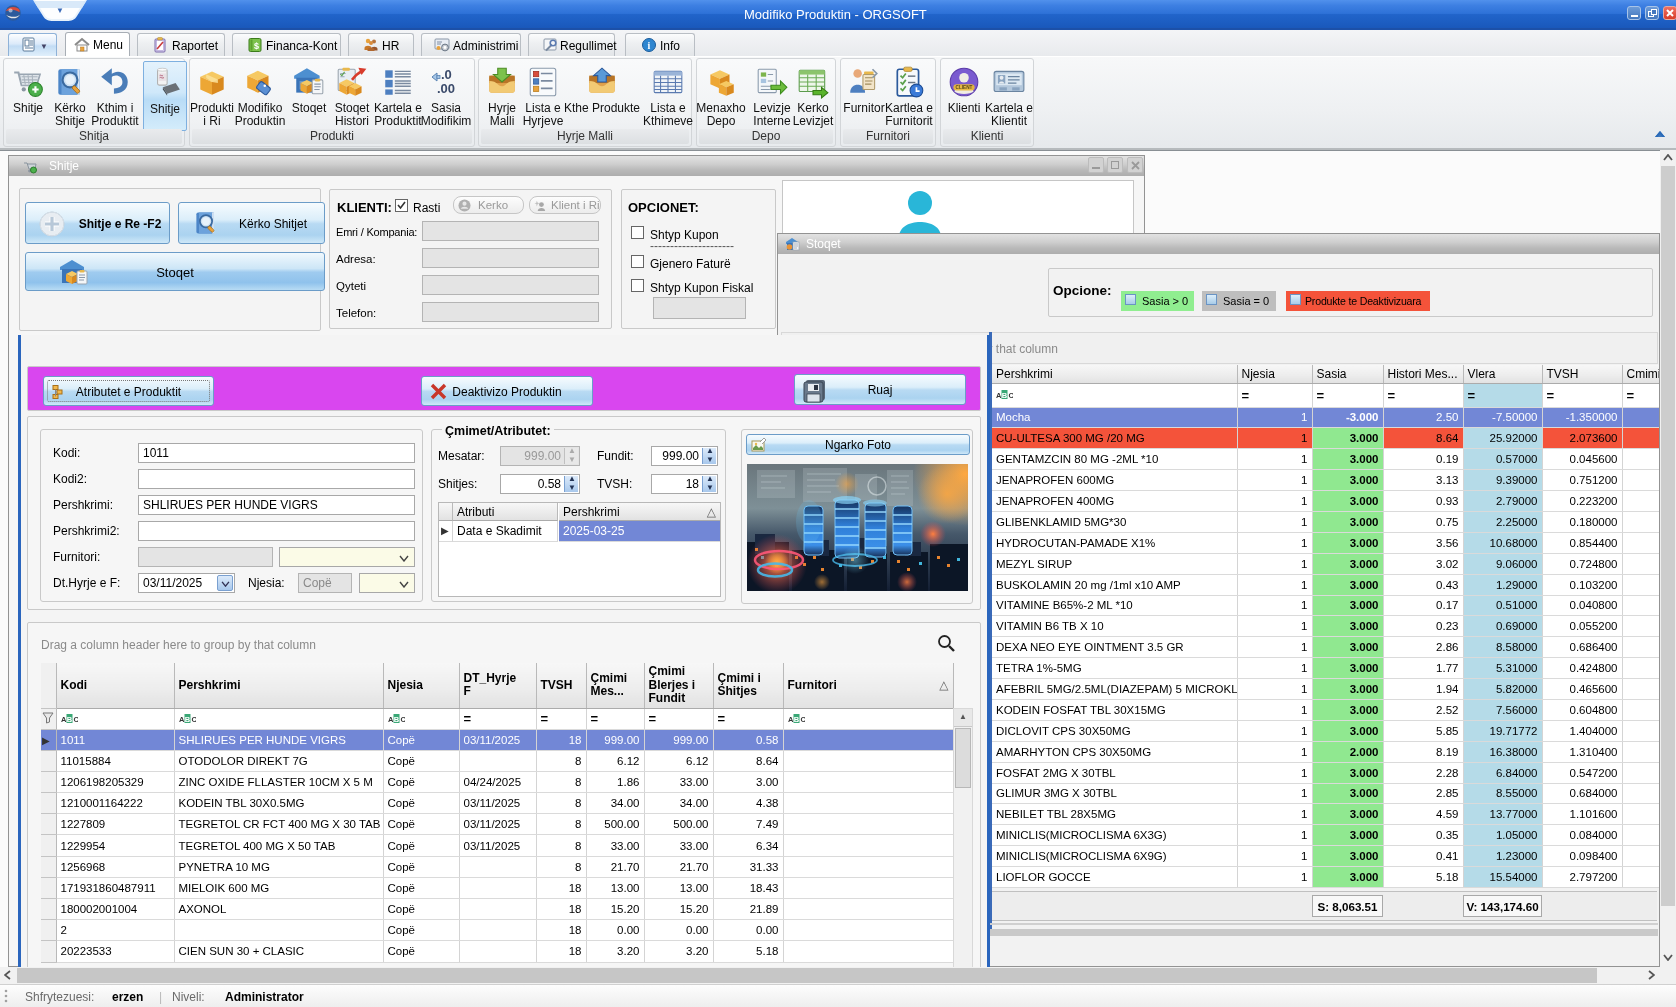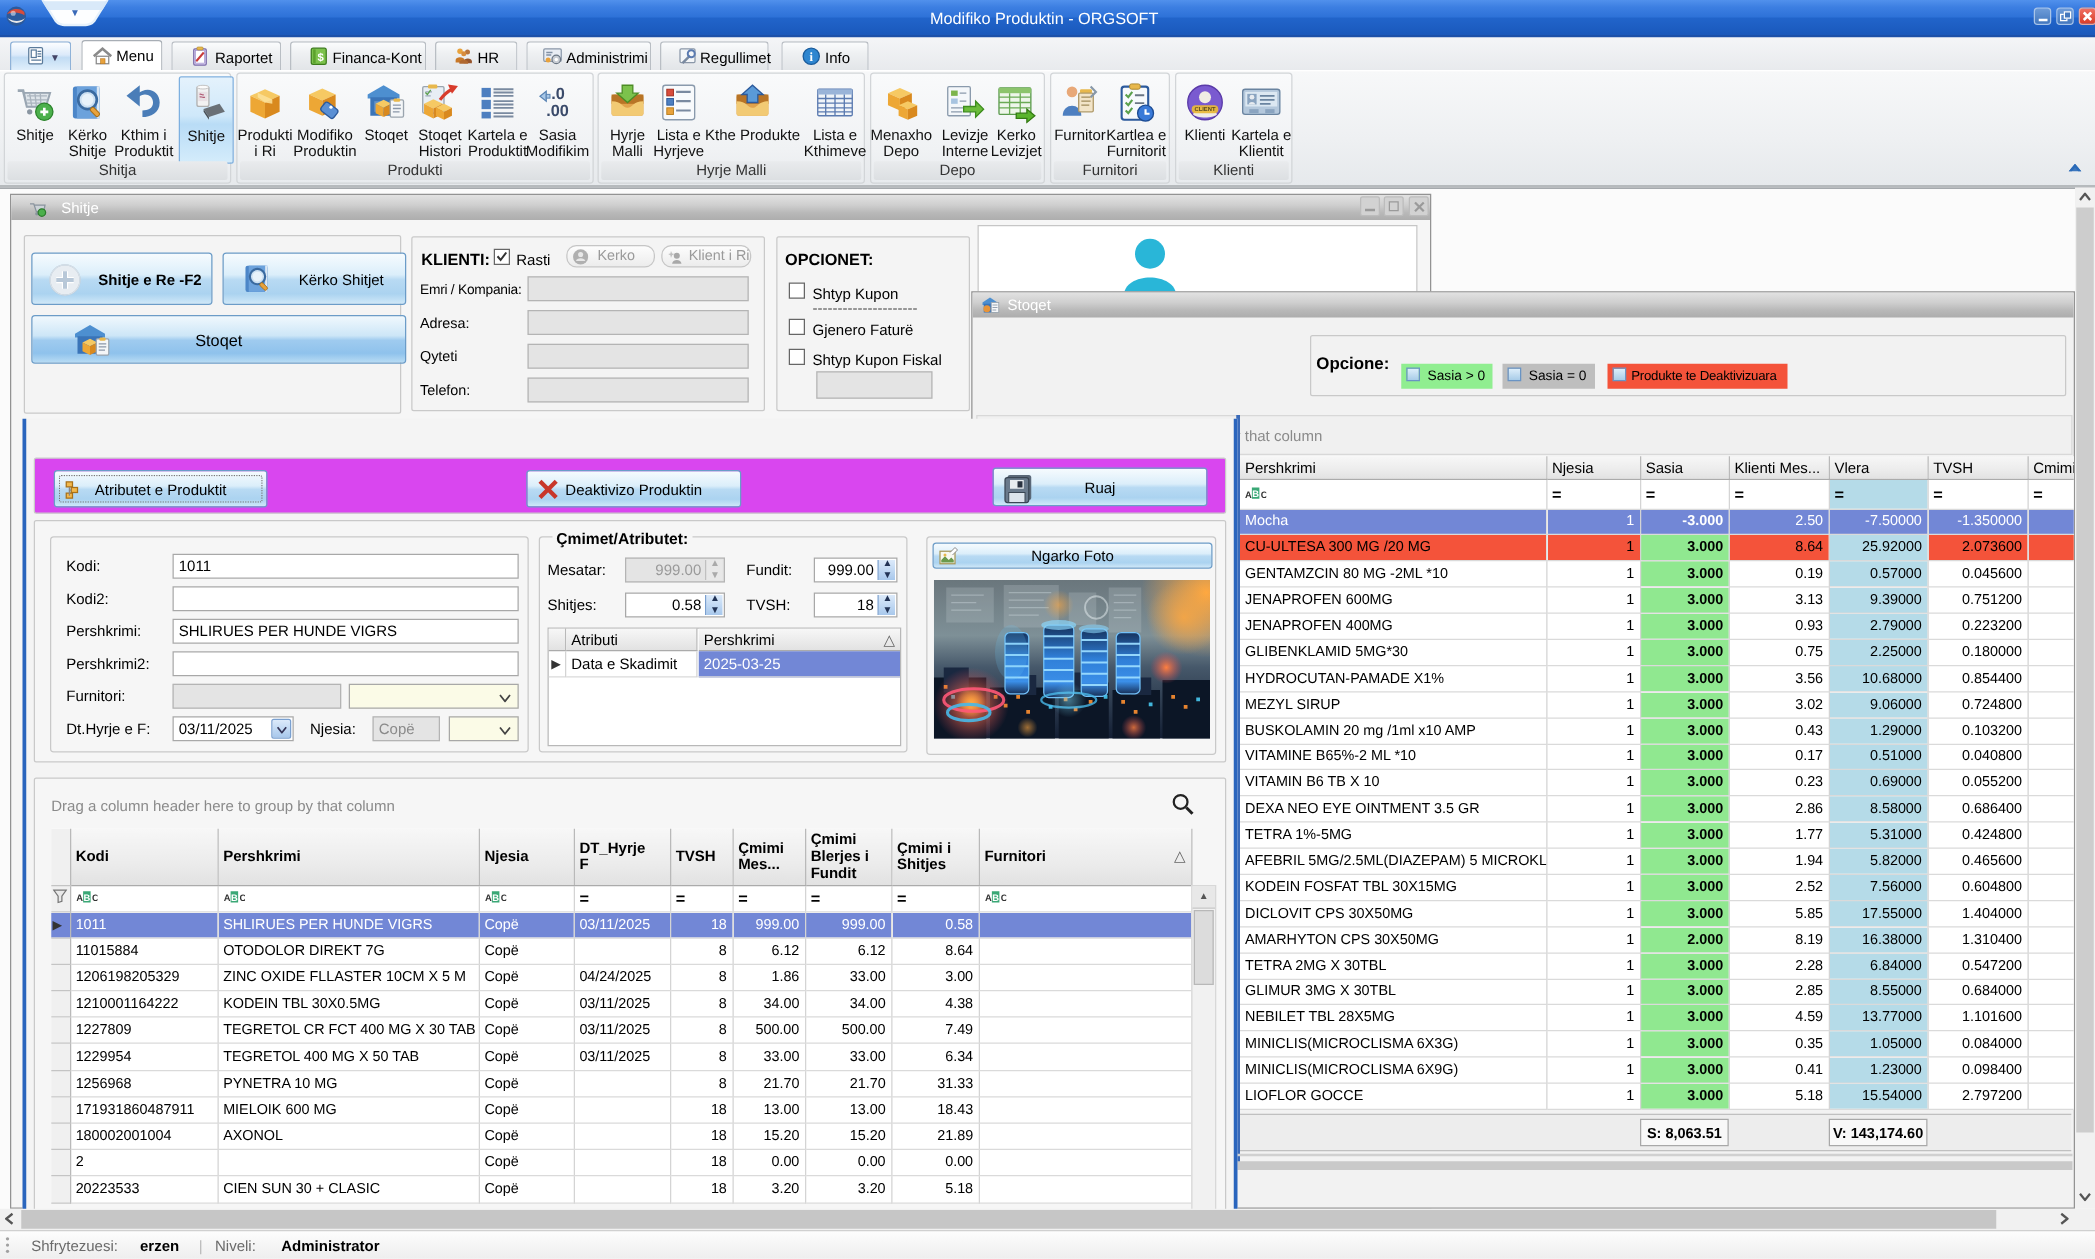--- a/index.html
+++ b/index.html
@@ -595,21 +595,21 @@
             <col style="width:80px">
             <col style="width:79px">
             <col style="width:80px">
             <col style="width:60px">
           </colgroup>
           <tbody>
             <tr style="height:18px;">
               <td class="hd">Pershkrimi</td>
               <td class="hd">Njesia</td>
               <td class="hd">Sasia</td>
-              <td class="hd">Klienti Mes...</td>
+              <td class="hd">Histori Mes...</td>
               <td class="hd">Vlera</td>
               <td class="hd">TVSH</td>
               <td class="hd">Cmimi S</td>
             </tr>
             <tr style="height:24px;">
               <td><svg width="17" height="12" viewBox="0 0 17 12">
                   <text x="0" y="10" font-size="7.5" font-weight="bold" fill="#333">A</text>
                   <rect x="5.5" y="2" width="6" height="9" fill="#3aa876"></rect>
                   <text x="8.5" y="9.5" font-size="7.5" font-weight="bold" fill="#fff" text-anchor="middle">B</text>
                   <text x="12.5" y="10" font-size="7.5" font-weight="bold" fill="#333">C</text>
@@ -754,35 +754,35 @@
               <td class="num">2.52</td>
               <td class="blu">7.56000</td>
               <td class="num">0.604800</td>
               <td></td>
             </tr>
             <tr style="height:20.9px;">
               <td>DICLOVIT CPS 30X50MG</td>
               <td class="num">1</td>
               <td class="grn">3.000</td>
               <td class="num">5.85</td>
-              <td class="blu">17.55000</td>
+              <td class="blu">19.71772</td>
               <td class="num">1.404000</td>
               <td></td>
             </tr>
             <tr style="height:20.9px;">
               <td>AMARHYTON CPS 30X50MG</td>
               <td class="num">1</td>
               <td class="grn">2.000</td>
               <td class="num">8.19</td>
               <td class="blu">16.38000</td>
               <td class="num">1.310400</td>
               <td></td>
             </tr>
             <tr style="height:20.9px;">
-              <td>TETRA 2MG X 30TBL</td>
+              <td>FOSFAT 2MG X 30TBL</td>
               <td class="num">1</td>
               <td class="grn">3.000</td>
               <td class="num">2.28</td>
               <td class="blu">6.84000</td>
               <td class="num">0.547200</td>
               <td></td>
             </tr>
             <tr style="height:20.9px;">
               <td>GLIMUR 3MG X 30TBL</td>
               <td class="num">1</td>

